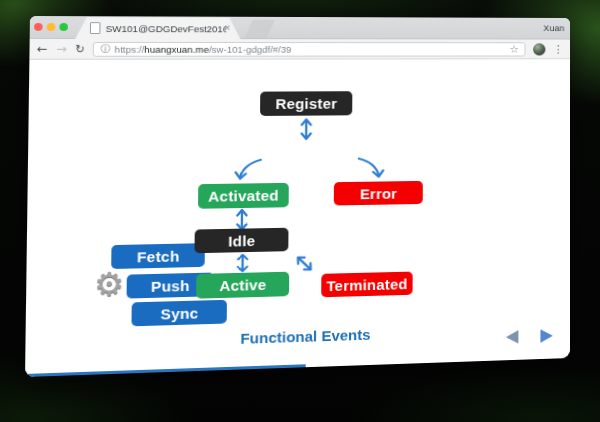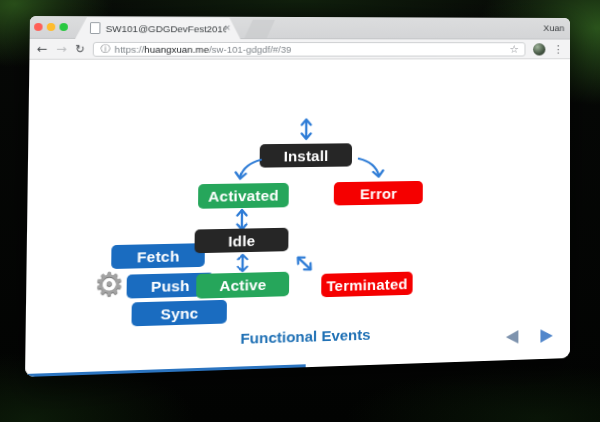--- a/index.html
+++ b/index.html
@@ -99,30 +99,30 @@
         <span class="info-ic">ⓘ</span>
         <span class="url"><span class="url-dim">https://</span><span class="url-strong">huangxuan.me</span><span class="url-dim">/sw-101-gdgdf/#/39</span></span>
         <span class="star">☆</span>
       </div>
       <span class="avatar"></span>
       <span class="dots">⋮</span>
     </div>
 
     <div class="content">
 
+      <div class="box dark" style="left:223px;top:33px;width:92px;height:25px">Register</div>
 
       <span class="arr" style="left:261px;top:60px">
         <svg width="16" height="24" viewBox="0 0 16 24">
             <path d="M8 4 L8 20"></path>
             <path d="M3.5 7.5 L8 2 L12.5 7.5"></path>
             <path d="M3.5 16.5 L8 22 L12.5 16.5"></path>
           </svg>
       </span>
 
-      <div class="box dark" style="left:223px;top:87px;width:92px;height:24px">Install</div>
 
       <span class="arr" style="left:198px;top:100px">
         <svg width="28" height="26" viewBox="0 0 28 26">
             <path d="M26 3 Q10 7 6 20"></path>
             <path d="M1.5 15.5 L6 22 L11.5 17"></path>
           </svg>
       </span>
       <span class="arr" style="left:320px;top:100px">
         <svg width="28" height="26" viewBox="0 0 28 26">
             <path d="M2 3 Q18 7 22 20"></path>

